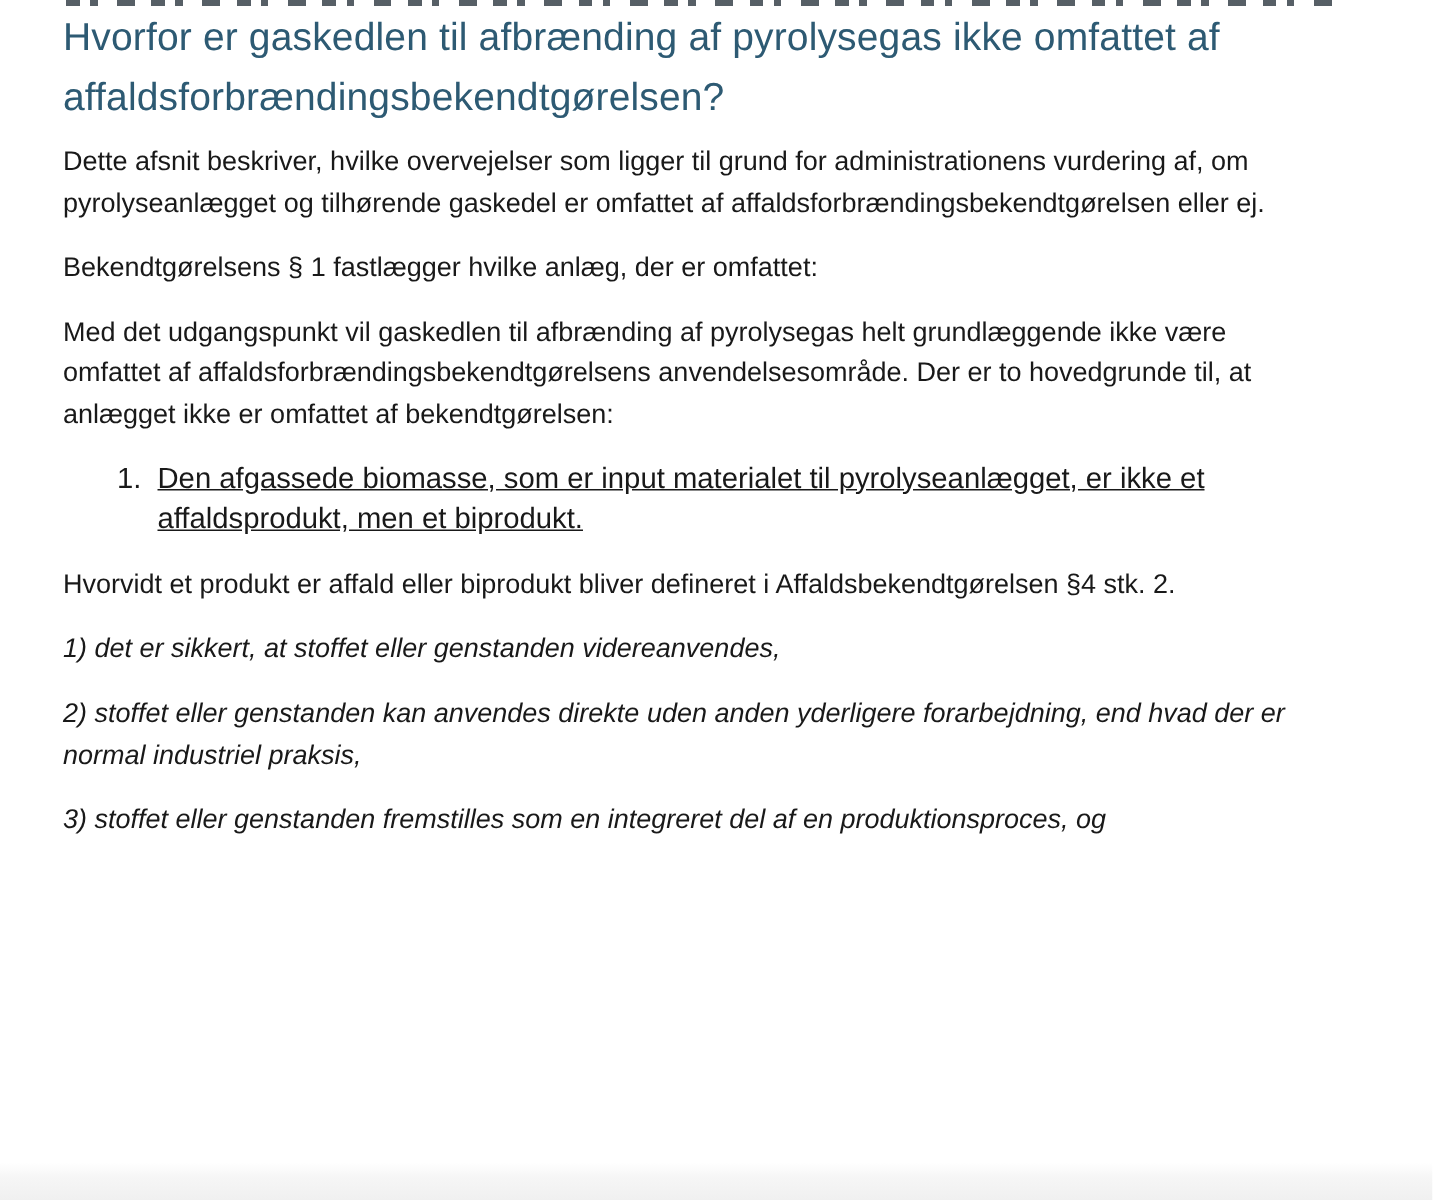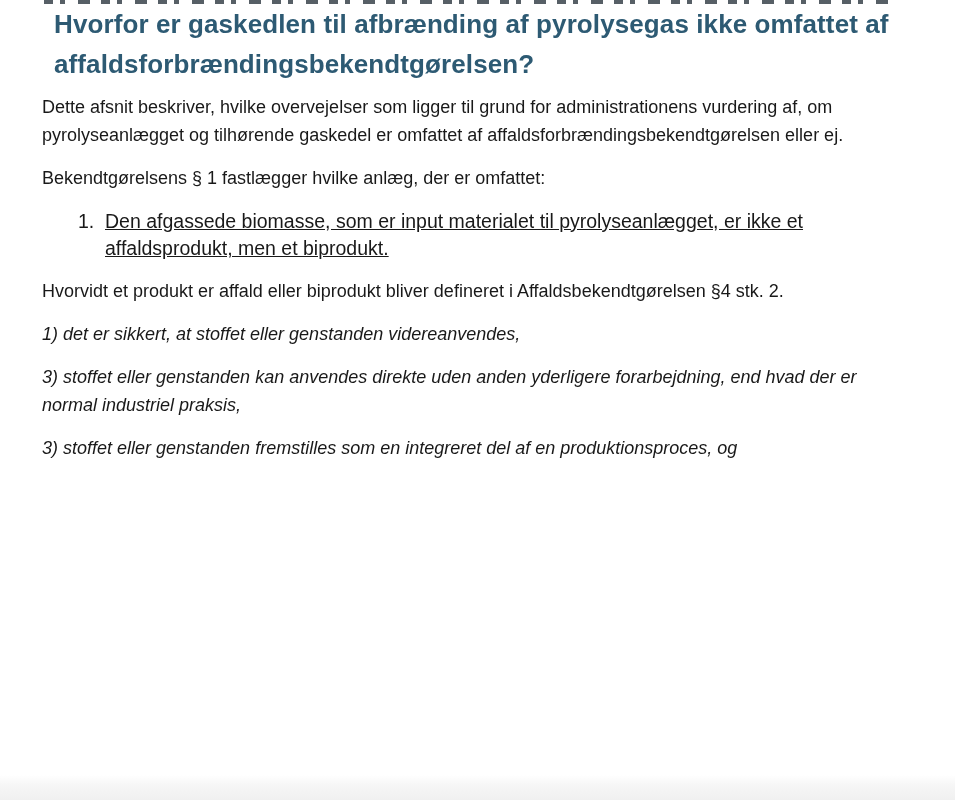--- a/index.html
+++ b/index.html
@@ -33,22 +33,22 @@
   }
   .page {
     position: absolute;
     top: 4px;
     left: 42px;
     width: 828px;
   }
   h1.doc-title {
     font-size: 26px;
     line-height: 40px;
-    font-weight: 700;
-    margin: 0 0 10px 12px;
+    font-weight: 400;
+    margin: 0 0 10px 0;
     width: 880px;
     letter-spacing: 0.1px;
   }
   p.body-par {
     font-size: 18px;
     line-height: 27.5px;
     margin: 0 0 15.5px 0;
   }
   p.quote-par {
     font-style: italic;
@@ -90,32 +90,33 @@
 
 <div class="page">
 
   <h1 class="doc-title" style="color: rgb(45, 90, 115);">Hvorfor er gaskedlen til afbrænding af pyrolysegas ikke omfattet af affaldsforbrændingsbekendtgørelsen?</h1>
 
   <p class="body-par">Dette afsnit beskriver, hvilke overvejelser som ligger til grund for administrationens vurdering af, om pyrolyseanlægget og tilhørende gaskedel er omfattet af affaldsforbrændingsbekendtgørelsen eller ej.</p>
 
   <p class="body-par">Bekendtgørelsens § 1 fastlægger hvilke anlæg, der er omfattet:</p>
 
 
+  <p class="body-par">Med det udgangspunkt vil gaskedlen til afbrænding af pyrolysegas helt grundlæggende ikke være omfattet af affaldsforbrændingsbekendtgørelsens anvendelsesområde. Der er to hovedgrunde til, at anlægget ikke er omfattet af bekendtgørelsen:</p>
 
   <div class="numbered-list">
     <div class="list-row">
       <span class="list-num">1.</span>
       <span class="list-text">Den afgassede biomasse, som er input materialet til pyrolyseanlægget, er ikke et affaldsprodukt, men et biprodukt.</span>
     </div>
   </div>
 
   <p class="body-par">Hvorvidt et produkt er affald eller biprodukt bliver defineret i Affaldsbekendtgørelsen §4 stk. 2.</p>
 
 
   <p class="body-par quote-par">1) det er sikkert, at stoffet eller genstanden videreanvendes,</p>
 
-  <p class="body-par quote-par">3) stoffet eller genstanden kan anvendes direkte uden anden yderligere forarbejdning, end hvad der er normal industriel praksis,</p>
+  <p class="body-par quote-par">2) stoffet eller genstanden kan anvendes direkte uden anden yderligere forarbejdning, end hvad der er normal industriel praksis,</p>
 
   <p class="body-par quote-par">3) stoffet eller genstanden fremstilles som en integreret del af en produktionsproces, og</p>
 
 </div>
 
 <div class="page-bottom-fade"></div>
 
 </body></html>

